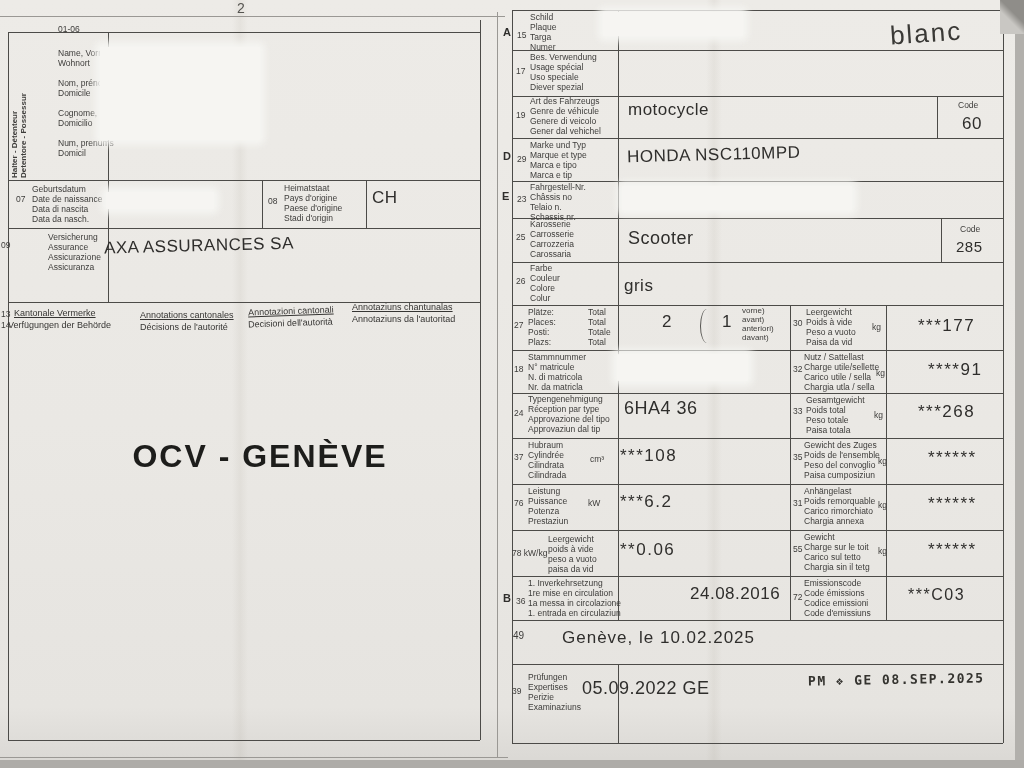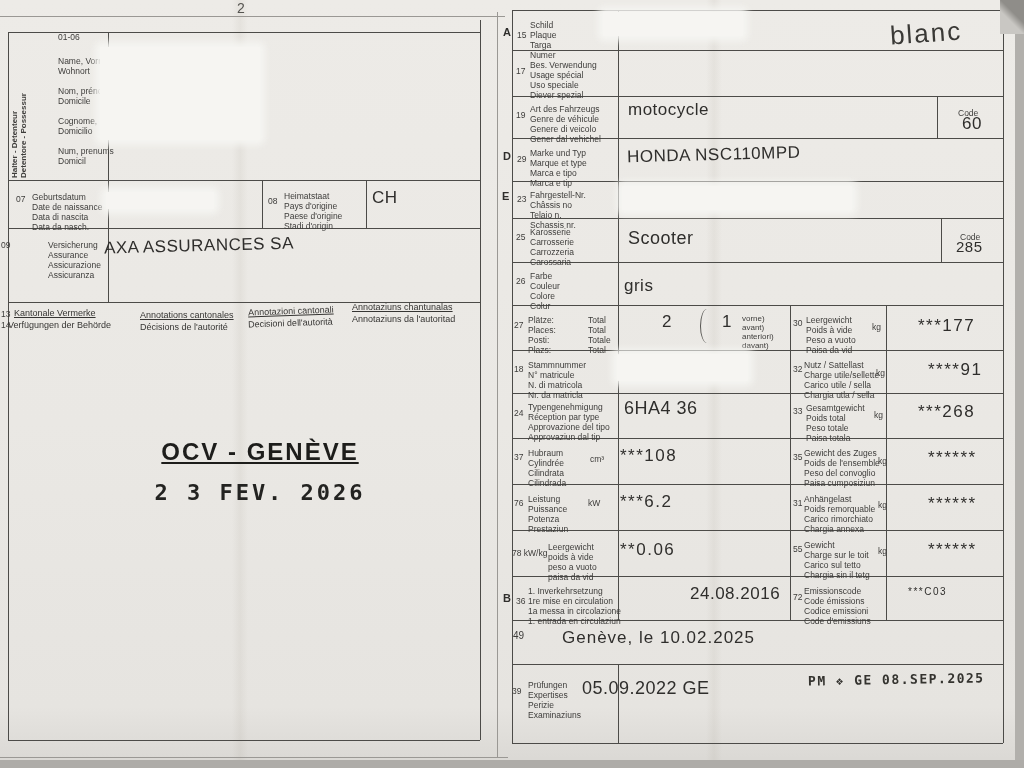--- a/index.html
+++ b/index.html
@@ -12,33 +12,33 @@
   .edge-bottom{position:absolute;left:0;top:760px;width:1024px;height:8px;background:#aeaca8;}
   .corner-fold{position:absolute;left:1000px;top:0;width:24px;height:34px;
        background:linear-gradient(225deg,#8f8d89 40%,#c9c7c3 60%);}
   .crease{position:absolute;top:0;width:16px;height:760px;
        background:linear-gradient(90deg,rgba(120,110,90,0) 0%,rgba(120,110,90,.07) 50%,rgba(120,110,90,0) 100%);}
   
   .hl{position:absolute;height:1px;background:#4c4b48;}
   .vl{position:absolute;width:1px;background:#4c4b48;}
   .faint{background:#9a9894;}
   
-  .lbl{position:absolute;font-size:8.5px;line-height:10px;color:#3d3c3a;white-space:pre-line;margin-top:8px;}
+  .lbl{position:absolute;font-size:8.5px;line-height:10px;color:#3d3c3a;white-space:pre-line;}
   .num{position:absolute;font-size:8.5px;color:#3d3c3a;}
   .letter{position:absolute;font-size:11px;font-weight:bold;color:#2f2e2c;}
   .val{position:absolute;font-size:17px;color:#2f2e2c;letter-spacing:.5px;}
   .ast{letter-spacing:1.5px;font-weight:500;}
   .unit{position:absolute;font-size:8.5px;color:#3d3c3a;}
   .red{position:absolute;background:#f6f5f2;box-shadow:0 0 7px 5px rgba(246,245,242,.95);border-radius:2px;}
   .vert{position:absolute;transform:rotate(-90deg);transform-origin:left top;
         font-size:8px;line-height:9px;color:#3d3c3a;white-space:pre-line;font-weight:bold;}
   .ann-head{position:absolute;font-size:9px;color:#363533;text-decoration:underline;}
   .ann-sub{position:absolute;font-size:9px;color:#363533;}
   .stamp{position:absolute;left:110px;top:438px;width:300px;text-align:center;color:#1d1d1b;}
-  .stamp .t1{font-size:24px;font-weight:bold;letter-spacing:2px;text-decoration:underline;}
+  .stamp .t1{font-size:32px;font-weight:bold;letter-spacing:2px;}
   .stamp .t2{font-size:26px;font-weight:bold;letter-spacing:4px;margin-top:2px;}
   .stamp .dt{font-family:"DejaVu Sans Mono",monospace;font-size:22px;font-weight:bold;
              letter-spacing:3px;margin-top:14px;color:#232321;}
   .stamp .nt{font-size:13px;line-height:24px;margin-top:22px;color:#2b2a28;}
   .dotstamp{position:absolute;font-family:"DejaVu Sans Mono",monospace;font-size:13px;
             font-weight:bold;letter-spacing:1.5px;color:#34332f;transform:rotate(-1deg);}
   .hand{position:absolute;font-size:26px;letter-spacing:2px;color:#3a3936;transform:rotate(-4deg);}
   .pgnum{position:absolute;font-size:14px;color:#555450;}
   .brace{position:absolute;width:7px;height:34px;border-left:1.5px solid #575652;
          border-radius:7px 0 0 7px / 17px 0 0 17px;}
@@ -112,21 +112,20 @@
     <div class="ann-sub" style="left:8px;top:320px">Verfügungen der Behörde</div>
     <div class="ann-head" style="left:140px;top:310px">Annotations cantonales</div>
     <div class="ann-sub" style="left:140px;top:322px">Décisions de l'autorité</div>
     <div class="ann-head" style="left:248px;top:306px;transform:rotate(-2deg)">Annotazioni cantonali</div>
     <div class="ann-sub" style="left:248px;top:318px;transform:rotate(-2deg)">Decisioni dell'autorità</div>
     <div class="ann-head" style="left:352px;top:302px">Annotaziuns chantunalas</div>
     <div class="ann-sub" style="left:352px;top:314px">Annotaziuns da l'autoritad</div>
 
     <div class="stamp">
       <div class="t1">OCV - GENÈVE</div>
-      <div class="dt">2 3 FEV. 2026</div>
     </div>
   </div>
 
   <div>
 
     <div class="vl" style="left:512px;top:10px;height:733px"></div>
     <div class="vl" style="left:1003px;top:10px;height:733px"></div>
     <div class="hl" style="left:512px;top:10px;width:491px"></div>
     <div class="hl" style="left:512px;top:50px;width:491px"></div>
     <div class="hl" style="left:512px;top:96px;width:491px"></div>
@@ -315,21 +314,21 @@
 1re mise en circulation
 1a messa in circolazione
 1. entrada en circulaziun</div>
     <div class="val" style="left:690px;top:584px">24.08.2016</div>
 
     <div class="num" style="left:793px;top:592px">72</div>
     <div class="lbl" style="left:804px;top:578px">Emissionscode
 Code émissions
 Codice emissioni
 Code d'emissiuns</div>
-    <div class="val ast" style="left:908px;top:586px;font-size:10px">***C03</div>
+    <div class="val ast" style="left:908px;top:586px;font-size:16px">***C03</div>
 
     <div class="num" style="left:513px;top:630px;font-size:10px">49</div>
     <div class="val" style="left:562px;top:628px;letter-spacing:1px">Genève, le 10.02.2025</div>
 
     <div class="num" style="left:512px;top:686px">39</div>
     <div class="lbl" style="left:528px;top:672px">Prüfungen
 Expertises
 Perizie
 Examinaziuns</div>
     <div class="val" style="left:582px;top:678px;font-size:18px">05.09.2022 GE</div>

